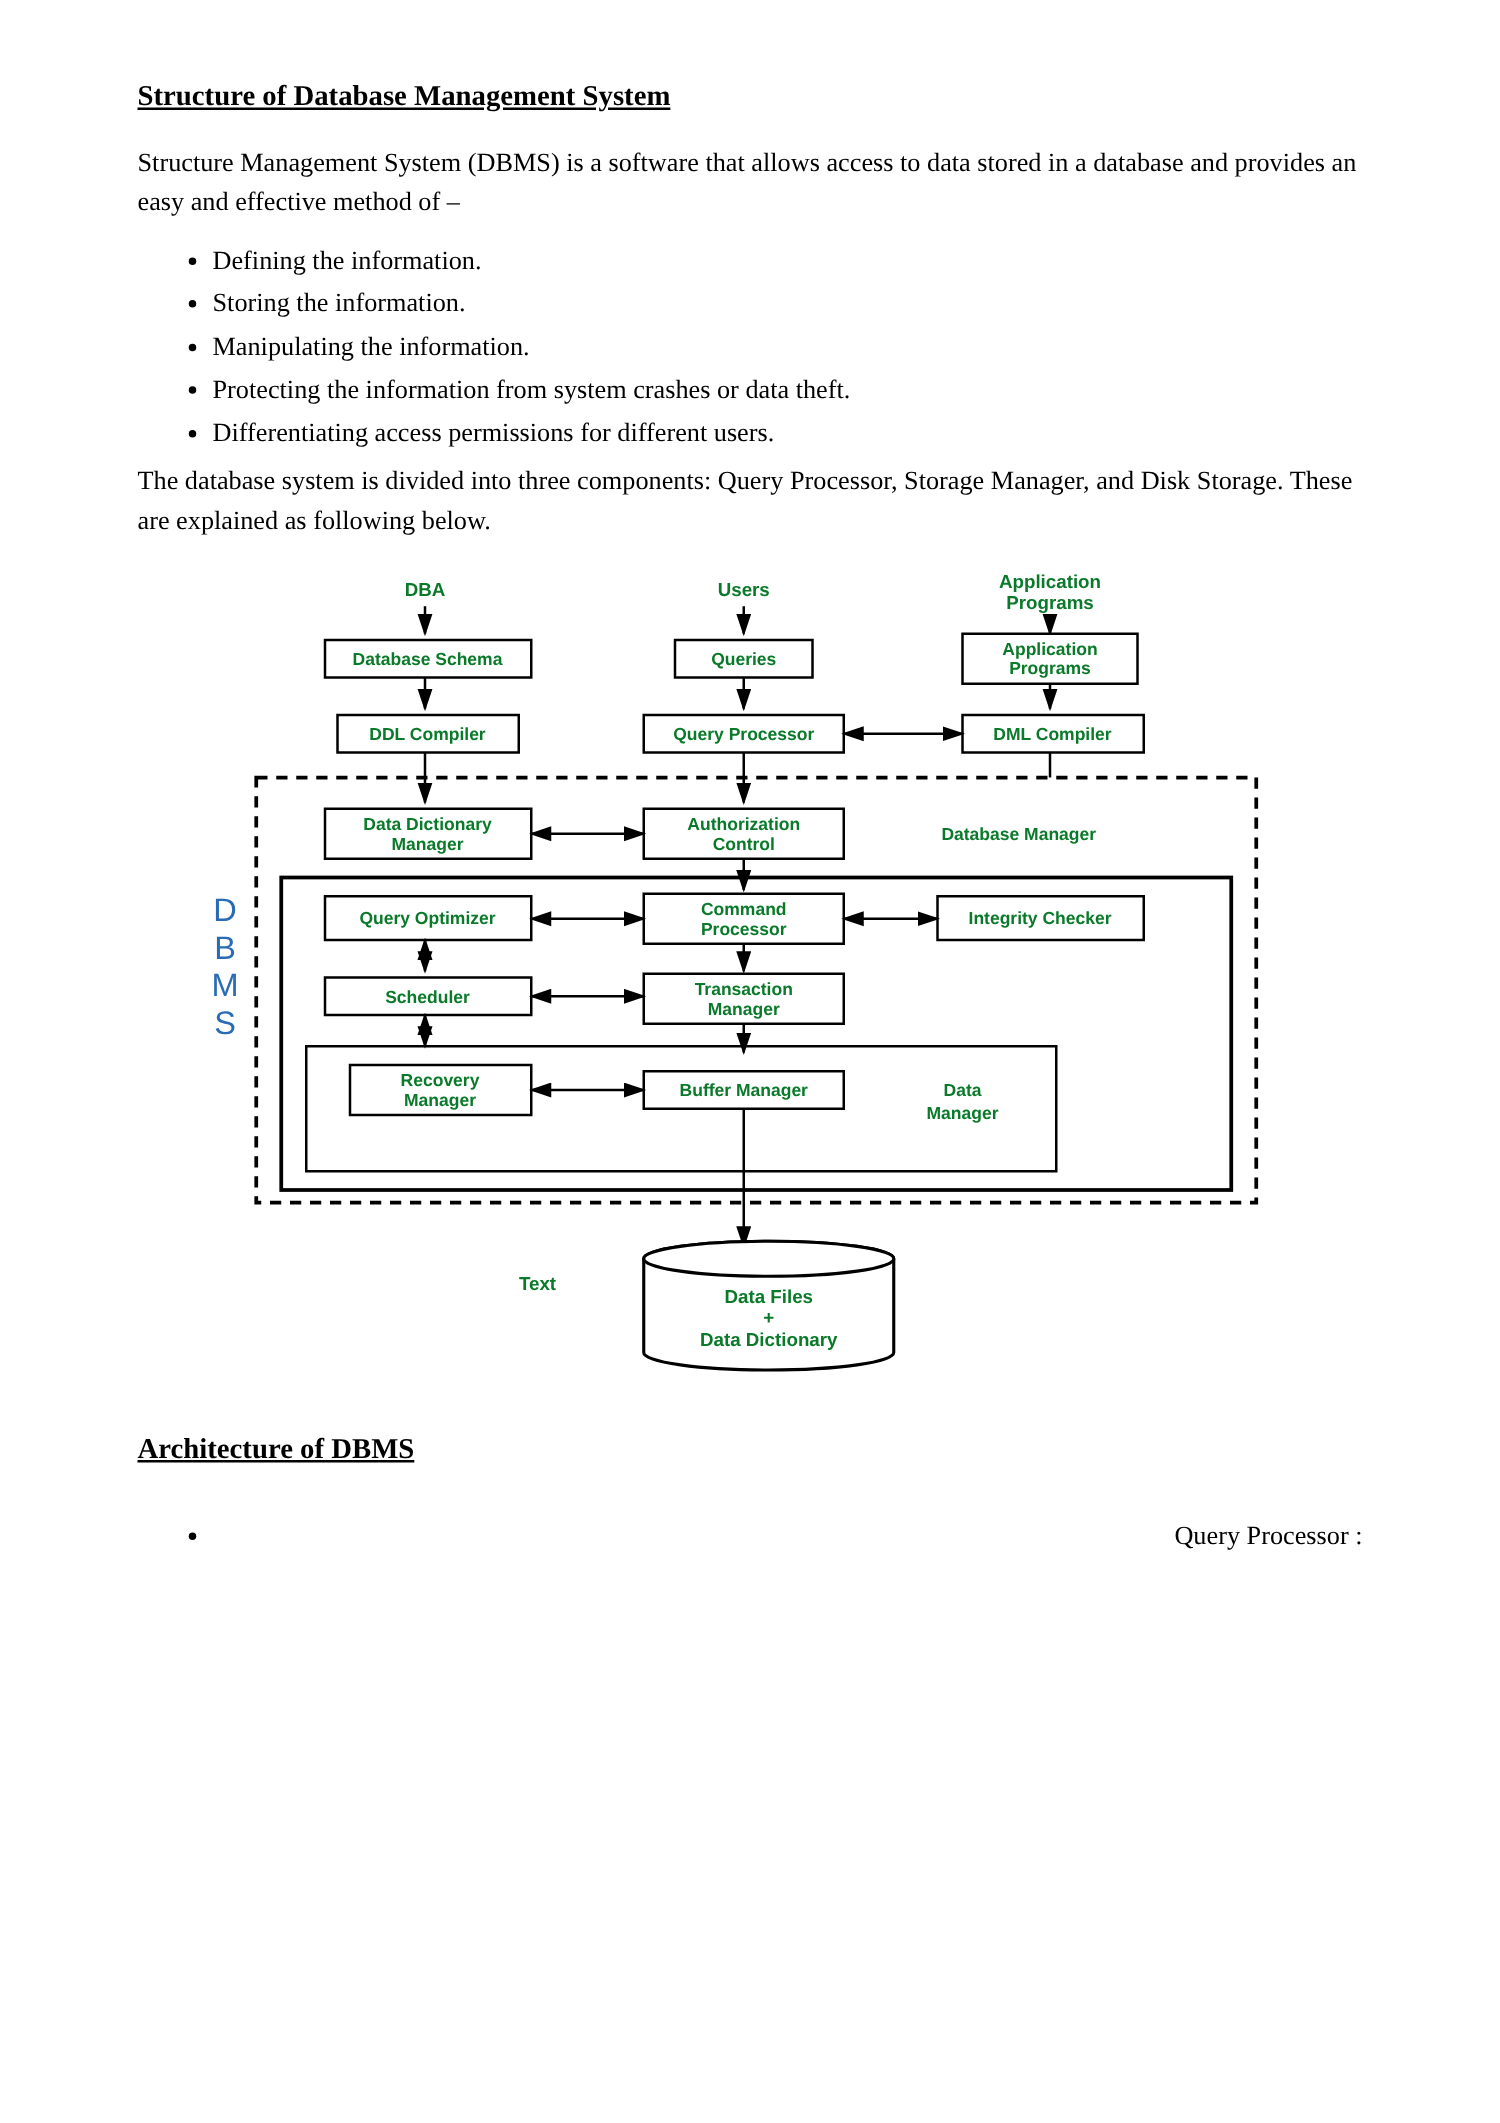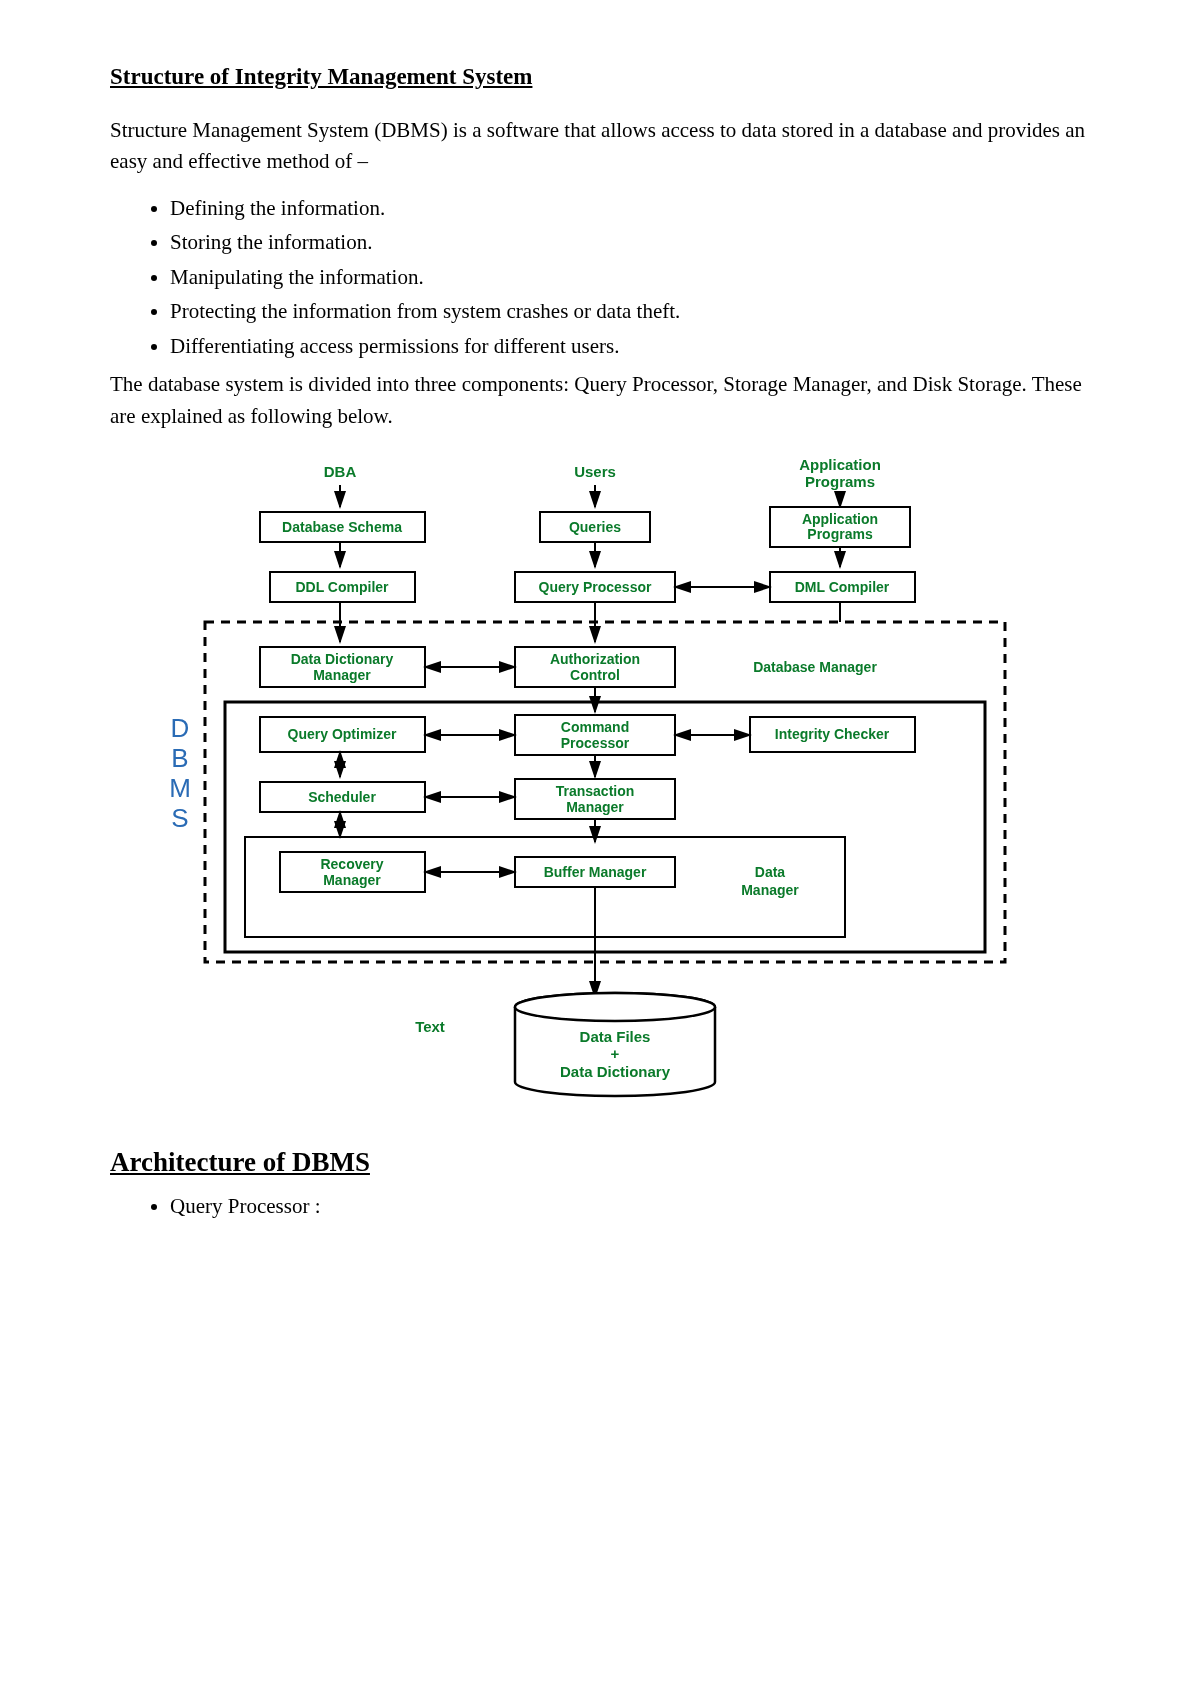--- a/index.html
+++ b/index.html
@@ -12,54 +12,55 @@
       font-size: 21px;
       line-height: 1.5;
     }
     h1.title {
       font-size: 23px;
       font-weight: bold;
       text-decoration: underline;
       margin-bottom: 20px;
     }
     h2.subtitle {
-      font-size: 27px;
+      font-size: 23px;
       font-weight: bold;
       text-decoration: underline;
       margin-top: 25px;
-      margin-bottom: 8px;
+      margin-bottom: 36px;
     }
     p { margin-bottom: 15px; }
     ul.bullets {
       list-style: disc;
       margin-left: 60px;
       margin-bottom: 7px;
     }
     ul.bullets li { margin-bottom: 3px; }
     ul.qp {
       list-style: disc;
       margin-left: 60px;
       margin-bottom: 20px;
+      text-align: right;
     }
     ul.qp > li { margin-bottom: 5px; }
     ul.sub {
       list-style: circle;
       margin-left: 50px;
       margin-top: 5px;
     }
     .diagram-wrap {
       padding: 10px 0;
       text-align: left;
     }
     svg { display: block; margin: 0 auto; }
   </style>
 </head>
 <body>
 
-<h1 class="title">Structure of Integrity Management System</h1>
+<h1 class="title">Structure of Database Management System</h1>
 
 <p>Structure Management System (DBMS) is a software that allows access to data stored in a database and provides an easy and effective method of –</p>
 
 <ul class="bullets">
   <li>Defining the information.</li>
   <li>Storing the information.</li>
   <li>Manipulating the information.</li>
   <li>Protecting the information from system crashes or data theft.</li>
   <li>Differentiating access permissions for different users.</li>
 </ul>

